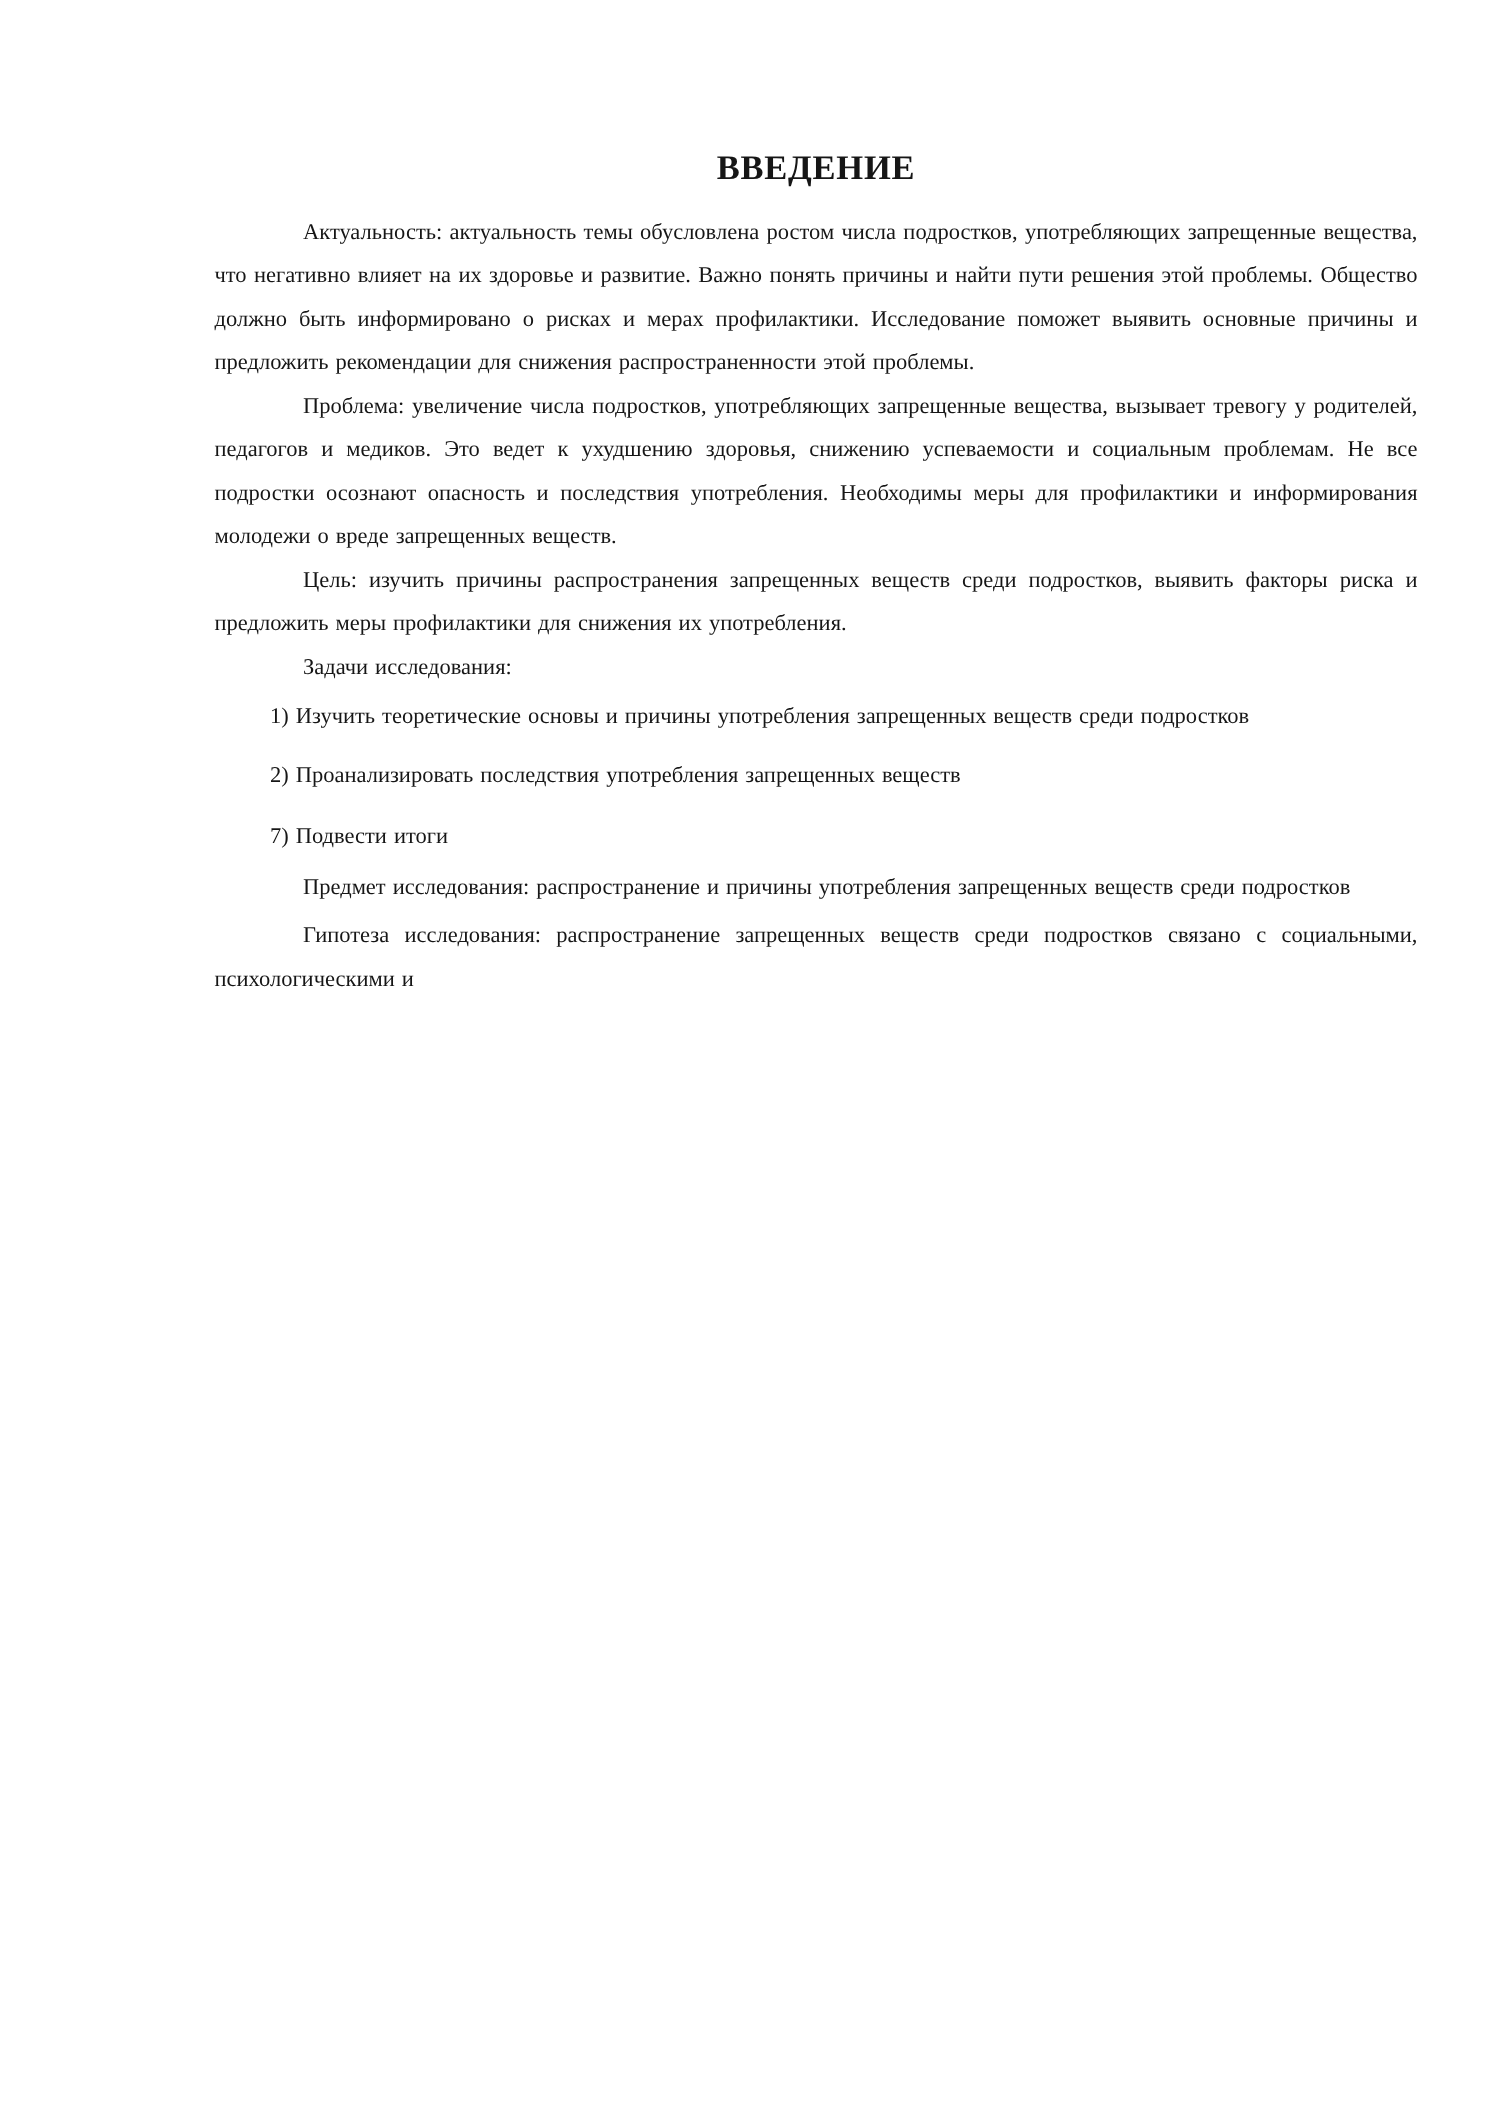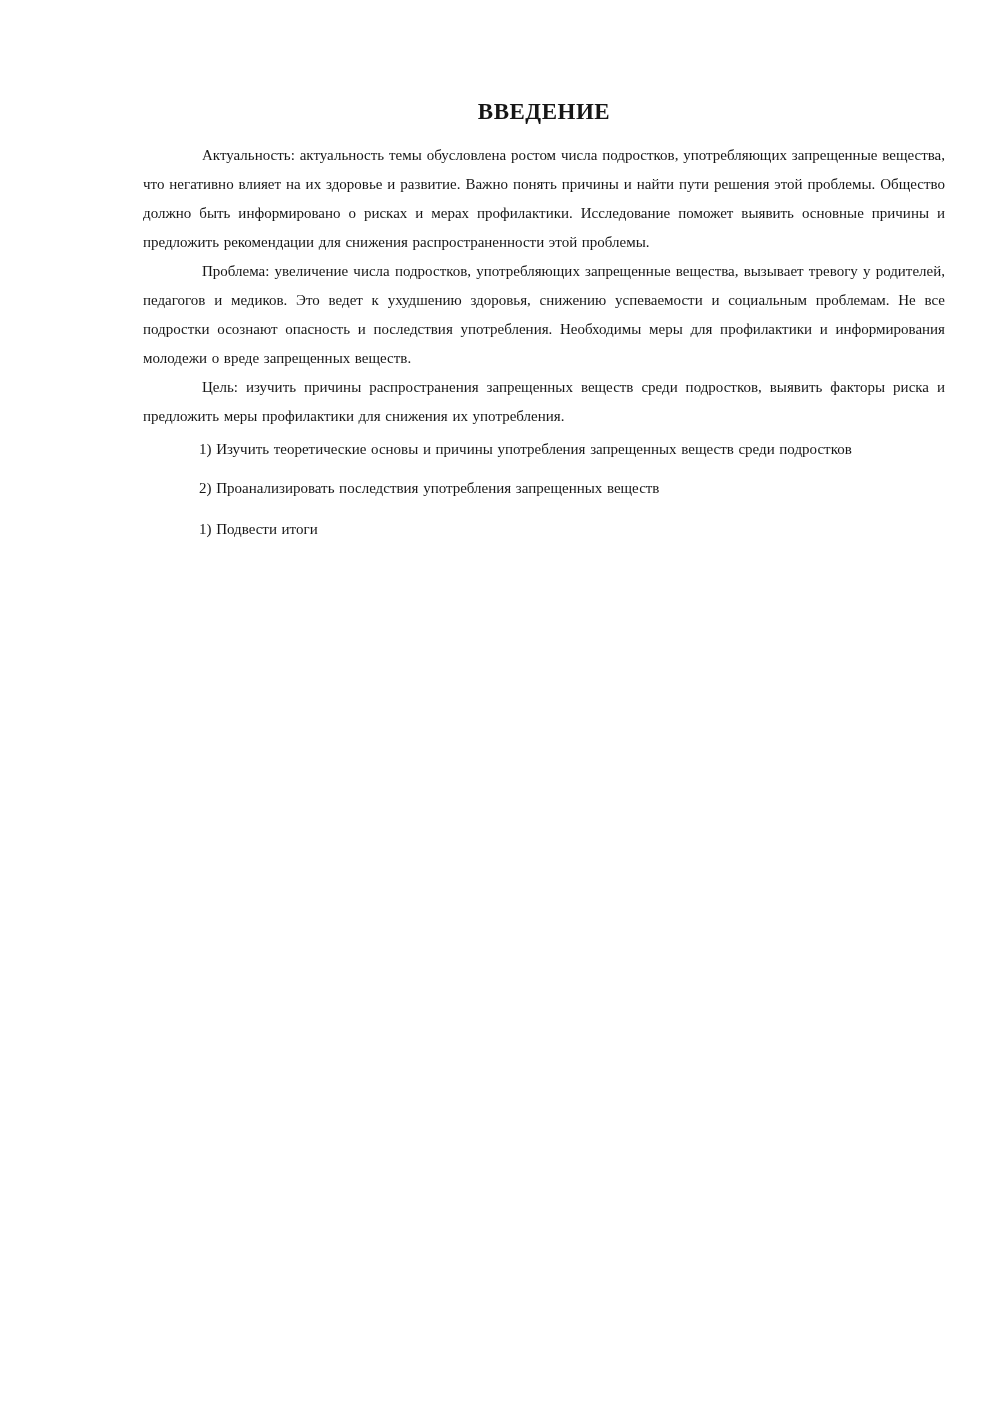--- a/index.html
+++ b/index.html
@@ -32,21 +32,21 @@
   }
   .para {
     margin: 0;
     font-size: 15px;
     line-height: 29px;
     text-align: justify;
     text-indent: 59px;
     word-spacing: 0.06em;
   }
   .first-para { margin-top: 14px; }
-  .num-item { text-indent: 37px; margin-left: 19px; }
+  .num-item { text-indent: 37px; }
   .g3  { margin-top: 3px; }
   .g4  { margin-top: 4px; }
   .g5  { margin-top: 5px; }
   .g10 { margin-top: 10px; }
   .g12 { margin-top: 12px; }
   .page-number {
     position: absolute;
     top: 1322px;
     left: 143px;
     width: 802px;
@@ -63,28 +63,31 @@
   <div class="content">
 
     <h1 class="doc-title">ВВЕДЕНИЕ</h1>
 
     <p class="para first-para">Актуальность: актуальность темы обусловлена ростом числа подростков, употребляющих запрещенные вещества, что негативно влияет на их здоровье и развитие. Важно понять причины и найти пути решения этой проблемы. Общество должно быть информировано о рисках и мерах профилактики. Исследование поможет выявить основные причины и предложить рекомендации для снижения распространенности этой проблемы.</p>
 
     <p class="para">Проблема: увеличение числа подростков, употребляющих запрещенные вещества, вызывает тревогу у родителей, педагогов и медиков. Это ведет к ухудшению здоровья, снижению успеваемости и социальным проблемам. Не все подростки осознают опасность и последствия употребления. Необходимы меры для профилактики и информирования молодежи о вреде запрещенных веществ.</p>
 
     <p class="para">Цель: изучить причины распространения запрещенных веществ среди подростков, выявить факторы риска и предложить меры профилактики для снижения их употребления.</p>
 
+    <p class="para">Задачи исследования:</p>
 
     <p class="para num-item g4">1) Изучить теоретические основы и причины употребления запрещенных веществ среди подростков</p>
 
     <p class="para num-item g10">2) Проанализировать последствия употребления запрещенных веществ</p>
 
 
 
-    <p class="para num-item g12">1) Подвести итоги</p>
+    <p class="para num-item g12">7) Подвести итоги</p>
 
 
+    <p class="para g5">Предмет исследования: распространение и причины употребления запрещенных веществ среди подростков</p>
 
+    <p class="para g3">Гипотеза исследования: распространение запрещенных веществ среди подростков связано с социальными, психологическими и</p>
 
   </div>
 
   <div class="page-number">3</div>
 </div>
 
 </body></html>

